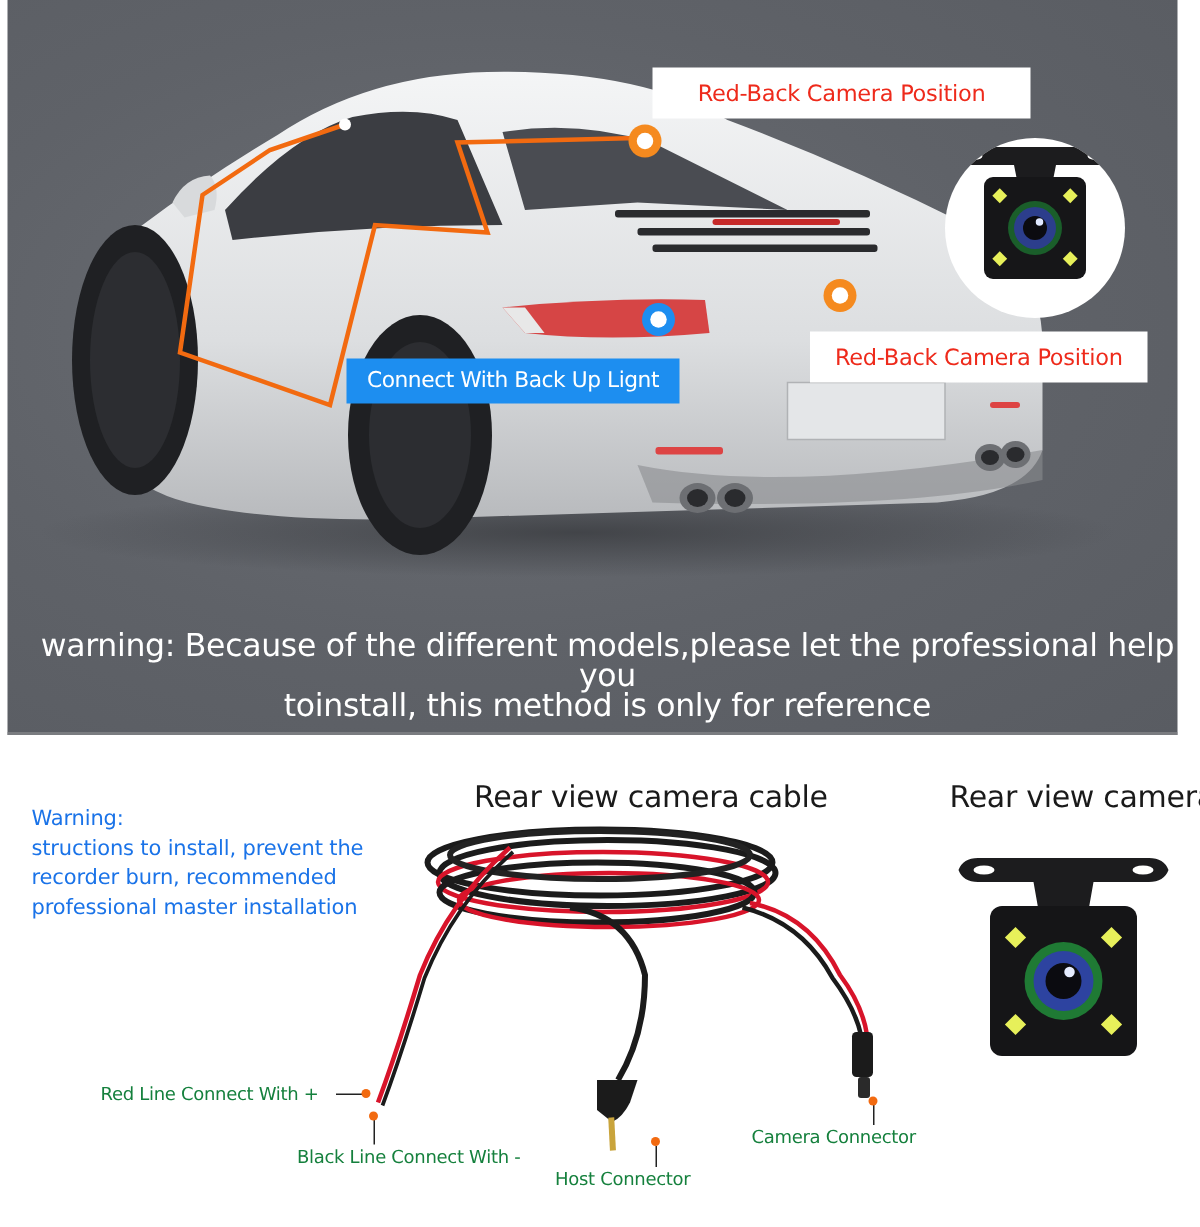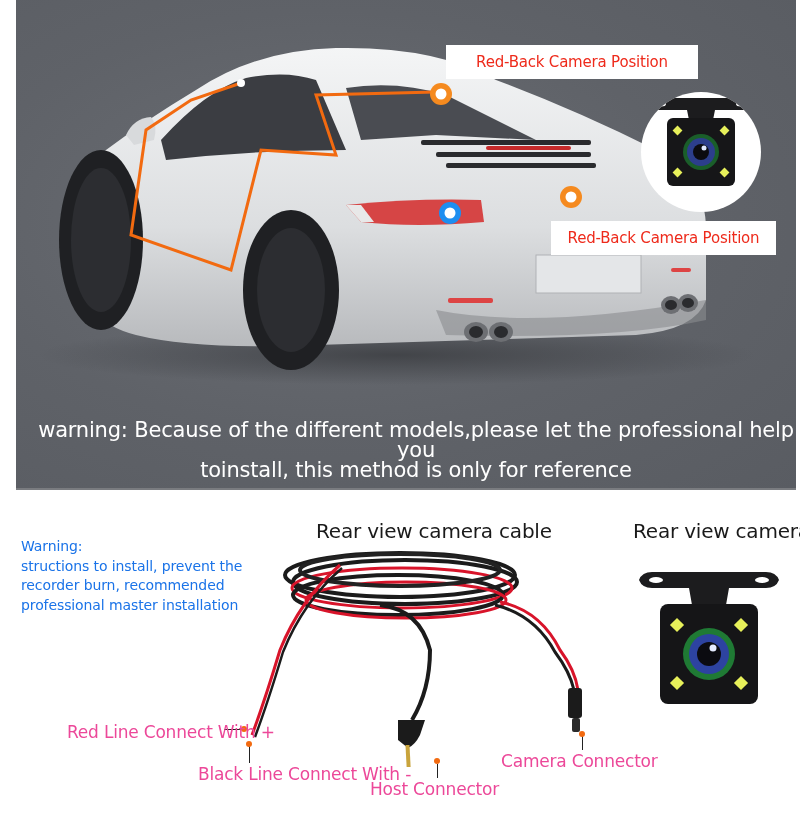--- a/index.html
+++ b/index.html
@@ -1,21 +1,21 @@
 <!DOCTYPE html>
 <html><head>
 <meta charset="utf-8">
 <style>
   * { box-sizing: border-box; margin: 0; padding: 0; }
   html, body { width: 800px; height: 818px; background: #ffffff; overflow: hidden; }
   body { font-family: "DejaVu Sans", "Liberation Sans", sans-serif; position: relative; }
 
   
   .top-panel {
-    position: absolute; left: 16px; top: 0; width: 780px; height: 490px;
+    position: absolute; left: 5px; top: 0; width: 780px; height: 490px;
     background: radial-gradient(ellipse at 40% 45%, #6b6e74 0%, #5f6268 55%, #595c62 100%);
     overflow: hidden;
   }
   .top-panel .bottom-line { position: absolute; left: 0; bottom: 0; width: 100%; height: 2px; background: #7a7c80; }
 
   .car-art { position: absolute; left: 0; top: 0; width: 800px; height: 400px; }
 
   .callout-red {
     position: absolute; background: #ffffff; color: #ee2a1b;
     font-size: 15px; padding: 0 14px; height: 34px; line-height: 34px; white-space: nowrap;
@@ -48,21 +48,21 @@
   .heading {
     position: absolute; color: #1a1a1a; font-size: 20px; white-space: nowrap; letter-spacing: -0.2px;
   }
   .heading-cable { left: 316px; top: 519px; }
   .heading-camera { left: 633px; top: 519px; }
 
   .cable-art { position: absolute; left: 230px; top: 540px; width: 400px; height: 250px; }
   .camera-art { position: absolute; left: 634px; top: 570px; width: 150px; height: 160px; }
 
   .label {
-    position: absolute; color: #ec4899; font-size: 17px; white-space: nowrap; letter-spacing: -0.2px;
+    position: absolute; color: #15803d; font-size: 12px; white-space: nowrap; letter-spacing: -0.2px;
   }
   .lbl-red { left: 67px; top: 722px; }
   .lbl-black { left: 198px; top: 764px; }
   .lbl-host { left: 370px; top: 779px; text-align: center; }
   .lbl-cam { left: 501px; top: 751px; }
 
   .leader { position: absolute; background: #222; }
   .dot { position: absolute; width: 6px; height: 6px; border-radius: 50%; background: #f26a10; }
 </style>
 </head>
@@ -127,20 +127,21 @@
     <circle cx="425" cy="94" r="11" fill="#f58a1f"></circle>
       <circle cx="425" cy="94" r="5.5" fill="#ffffff"></circle>
     <circle cx="555" cy="197" r="11" fill="#f58a1f"></circle>
       <circle cx="555" cy="197" r="5.5" fill="#ffffff"></circle>
     <circle cx="434" cy="213" r="11" fill="#1d8ef0"></circle>
       <circle cx="434" cy="213" r="5.5" fill="#ffffff"></circle>
   </svg>
 
   <div class="callout-red callout-top">Red-Back Camera Position</div>
   <div class="callout-red callout-bottom">Red-Back Camera Position</div>
+  <div class="callout-blue">Connect With Back Up Lignt</div>
 
   <div class="camera-circle">
     <svg width="120" height="120" viewBox="0 0 120 120">
       <path d="M8 12 Q10 6 18 6 L102 6 Q110 6 112 12 Q110 18 102 18 L74 18 L72 28 L48 28 L46 18 L18 18 Q10 18 8 12 Z" fill="#1c1c1e"></path>
       <ellipse cx="20" cy="12" rx="5" ry="2.5" fill="#fff"></ellipse>
         <ellipse cx="100" cy="12" rx="5" ry="2.5" fill="#fff"></ellipse>
       <rect x="26" y="26" width="68" height="68" rx="6" fill="#161618"></rect>
       <circle cx="60" cy="60" r="18" fill="#1a5e2a"></circle>
       <circle cx="60" cy="60" r="14" fill="#2c3e8c"></circle>
       <circle cx="60" cy="60" r="8" fill="#0b0b10"></circle>

